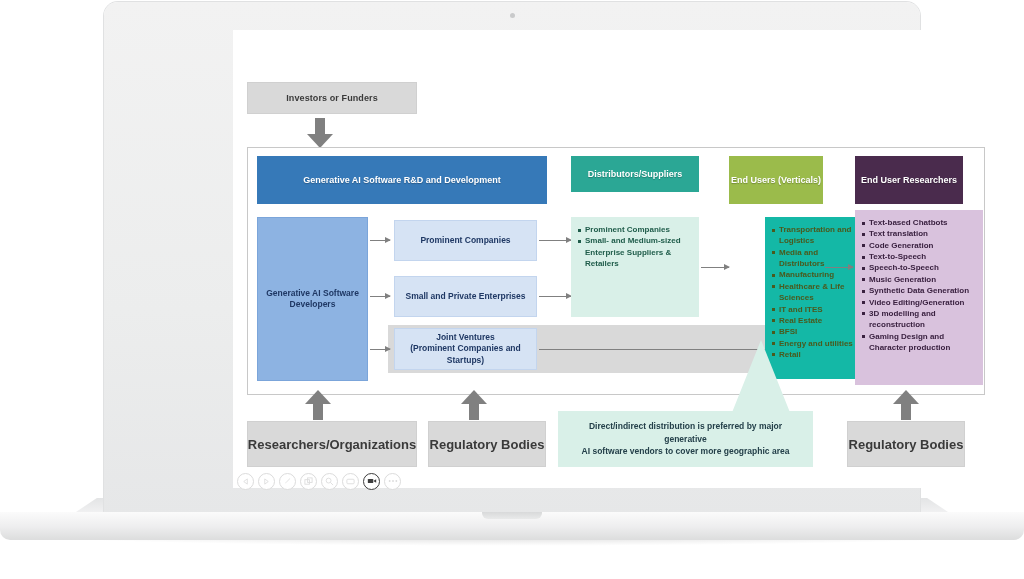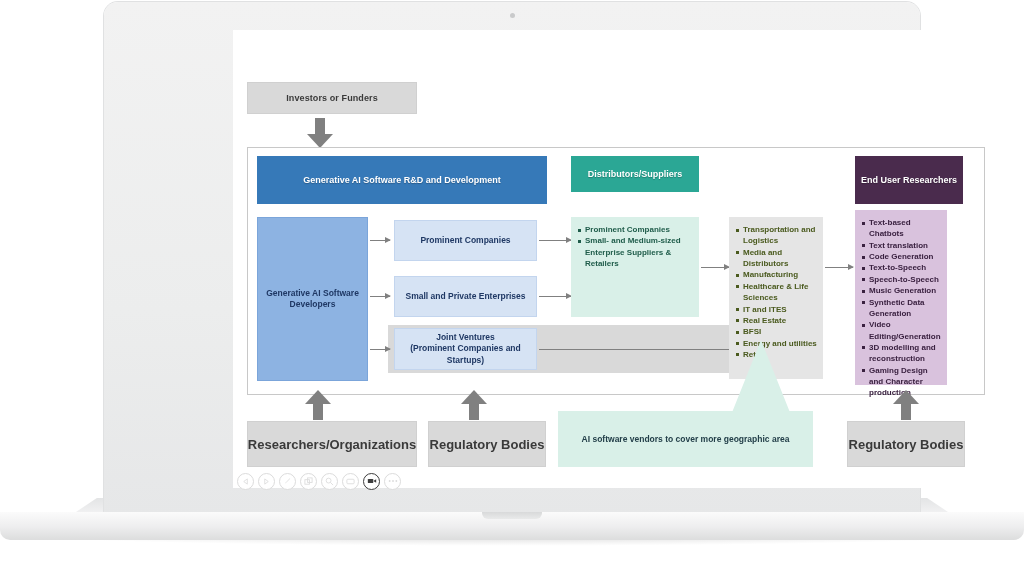--- a/index.html
+++ b/index.html
@@ -89,21 +89,21 @@
     font-size:8px;font-weight:bold;line-height:1.42;margin:0;
   }
   .listbox li:before{
     content:"";position:absolute;left:0;top:4.5px;width:3px;height:3px;
   }
 
   .teal-list{background:#d9f0e8;}
   .teal-list li{color:#1f5c4a;}
   .teal-list li:before{background:#1f5c4a;}
 
-  .olive-list{background:#e5e5e5;}
+  .olive-list{background:#14b8a6;margin-left:36px;}
   .olive-list li{color:#4a5a1e;}
   .olive-list li:before{background:#4a5a1e;}
 
   .purple-list{background:#d9c2dd;}
   .purple-list li{color:#3a2140;}
   .purple-list li:before{background:#3a2140;}
 
   .botbox{
     background:#d9d9d9;border:1px solid #d0d0d0;
     display:flex;align-items:center;justify-content:center;text-align:center;
@@ -198,57 +198,59 @@
 
         <div class="box listbox teal-list" style="left:338px;top:171px;width:128px;height:100px;">
           <ul>
             <li>Prominent Companies</li>
             <li>Small- and Medium-sized Enterprise Suppliers &amp; Retailers</li>
           </ul>
         </div>
 
         <div class="thin-arrow" style="left:468px;top:221px;width:28px;"></div>
 
+        <div class="box hdr" style="left:496px;top:110px;width:94px;height:48px;background:#9bbb4b;">End Users (Verticals)</div>
 
         <div class="box listbox olive-list" style="left:496px;top:171px;width:94px;height:162px;">
           <ul>
             <li>Transportation and Logistics</li>
             <li>Media and Distributors</li>
             <li>Manufacturing</li>
             <li>Healthcare &amp; Life Sciences</li>
             <li>IT and ITES</li>
             <li>Real Estate</li>
             <li>BFSI</li>
             <li>Energy and utilities</li>
             <li>Retail</li>
           </ul>
         </div>
 
         <div class="thin-arrow" style="left:592px;top:221px;width:28px;"></div>
 
         <div class="box hdr" style="left:622px;top:110px;width:108px;height:48px;background:#4a2b4d;">End User Researchers</div>
 
-        <div class="box listbox purple-list" style="left:622px;top:164px;width:92px;height:175px;">
+        <div class="box listbox purple-list" style="left:622px;top:164px;width:128px;height:175px;">
           <ul>
             <li>Text-based Chatbots</li>
             <li>Text translation</li>
             <li>Code Generation</li>
             <li>Text-to-Speech</li>
             <li>Speech-to-Speech</li>
             <li>Music Generation</li>
             <li>Synthetic Data Generation</li>
             <li>Video Editing/Generation</li>
             <li>3D modelling and reconstruction</li>
             <li>Gaming Design and Character production</li>
           </ul>
         </div>
 
         <div class="callout-tail" style="left:496px;top:294px;"></div>
         <div class="box callout" style="left:325px;top:365px;width:255px;height:56px;">
           <div>
+            <div>Direct/indirect distribution is preferred by major generative</div>
             <div>AI software vendors to cover more geographic area</div>
           </div>
         </div>
 
         <div class="fat-arrow fa-up" style="left:72px;top:344px;width:26px;height:30px;">
           <div class="head" style="left:0;top:0;"></div>
           <div class="shaft" style="left:8px;top:13px;width:10px;height:17px;"></div>
         </div>
         <div class="box botbox" style="left:14px;top:375px;width:170px;height:46px;">Researchers/Organizations</div>
 

